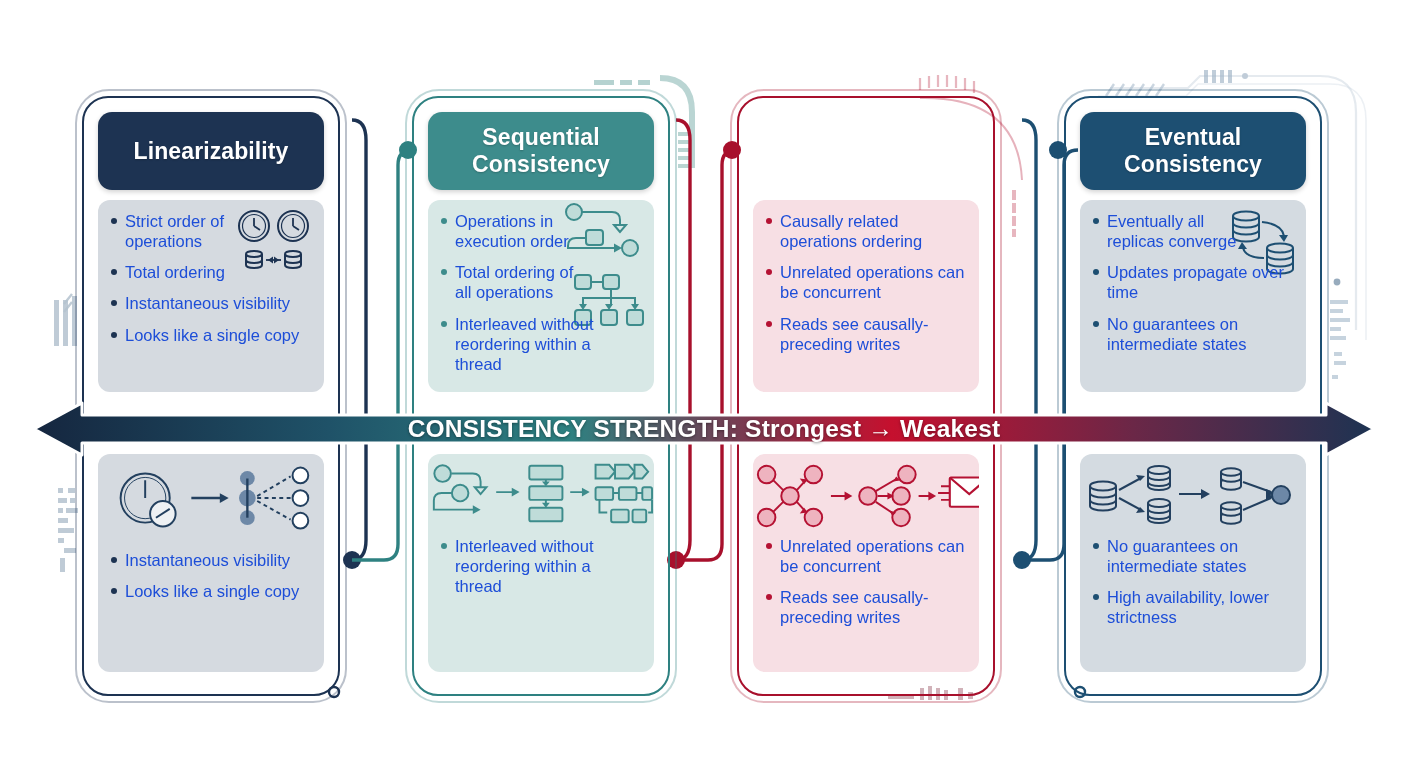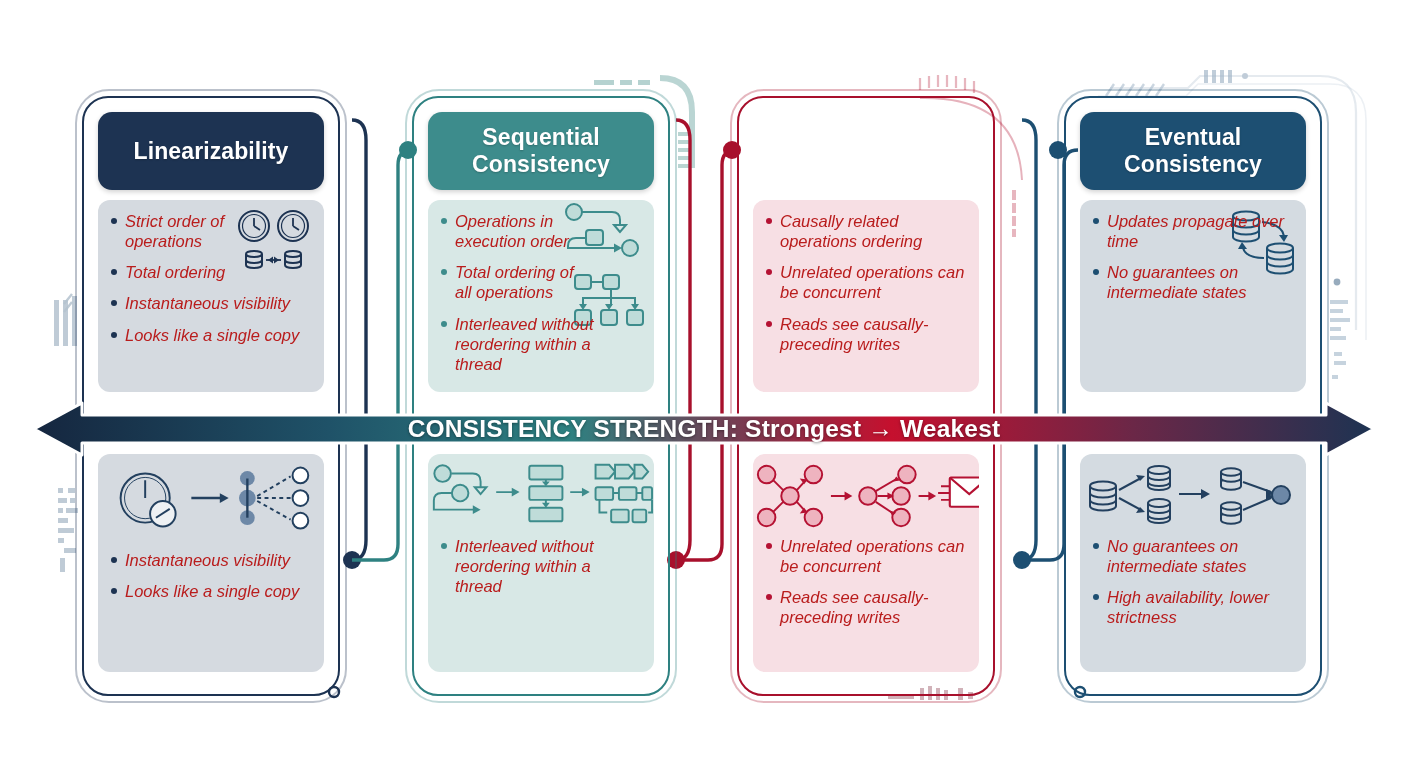--- a/index.html
+++ b/index.html
@@ -60,22 +60,21 @@
   .panel.top{ top:102px; height:192px; }
   .panel.bot{ top:356px; height:218px; }
 
   ul.bullets{ list-style:none; padding:11px 12px 4px 10px; }
   ul.bullets li{
     position:relative;
     padding-left:17px;
     margin-bottom:11px;
     font-size:16.5px;
     line-height:1.22;
-    color:#b91c1c;
-    font-style:italic;
+    color:#1d4ed8;
   }
   ul.bullets li::before{
     content:"";
     position:absolute; left:3px; top:7px;
     width:6px; height:6px; border-radius:50%;
     background:var(--bu);
   }
   .panel.bot ul.bullets{ padding-top:4px; }
 
   .iconbox{
@@ -516,20 +515,21 @@
             <path d="M38 16 Q58 18 60 30"></path>
             <path d="M40 52 Q22 52 19 42"></path>
           </g>
           <g fill="#1d4f72">
             <path d="M60 36 l-5 -7 h9 Z"></path>
               <path d="M18 36 l5 7 h-9 Z"></path>
           </g>
         </svg>
       </div>
       <ul class="bullets" style="--bu:#1d4f72;">
+        <li style="width:162px;">Eventually all replicas converge</li>
         <li>Updates propagate over time</li>
         <li>No guarantees on intermediate states</li>
       </ul>
     </div>
 
     <div class="panel bot" style="--pc:#d4dbe1;">
       <div class="wideicon" style="height:72px;">
         <svg viewBox="0 0 216 72" width="100%" height="72" preserveAspectRatio="xMidYMid meet">
           <g fill="none" stroke="#23405f" stroke-width="2">
             <ellipse cx="18" cy="26" rx="13" ry="4.5"></ellipse>

